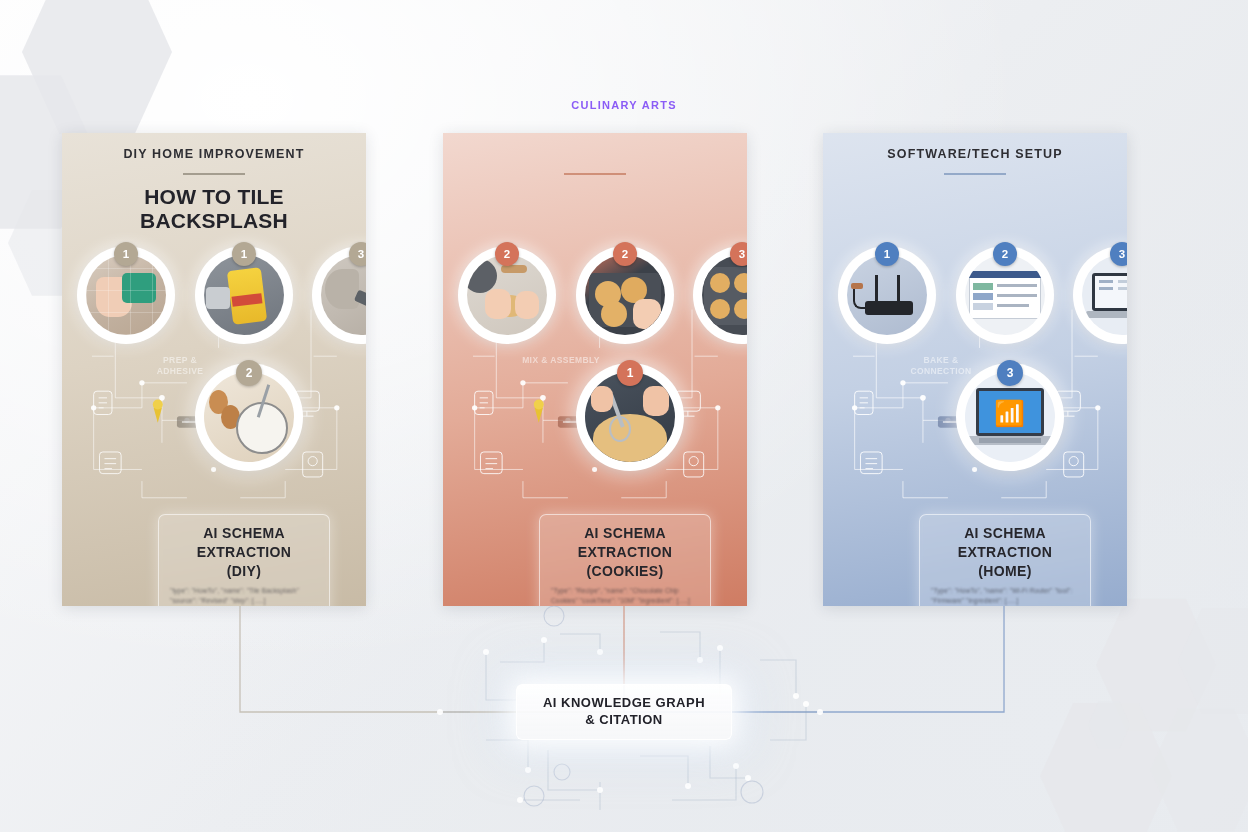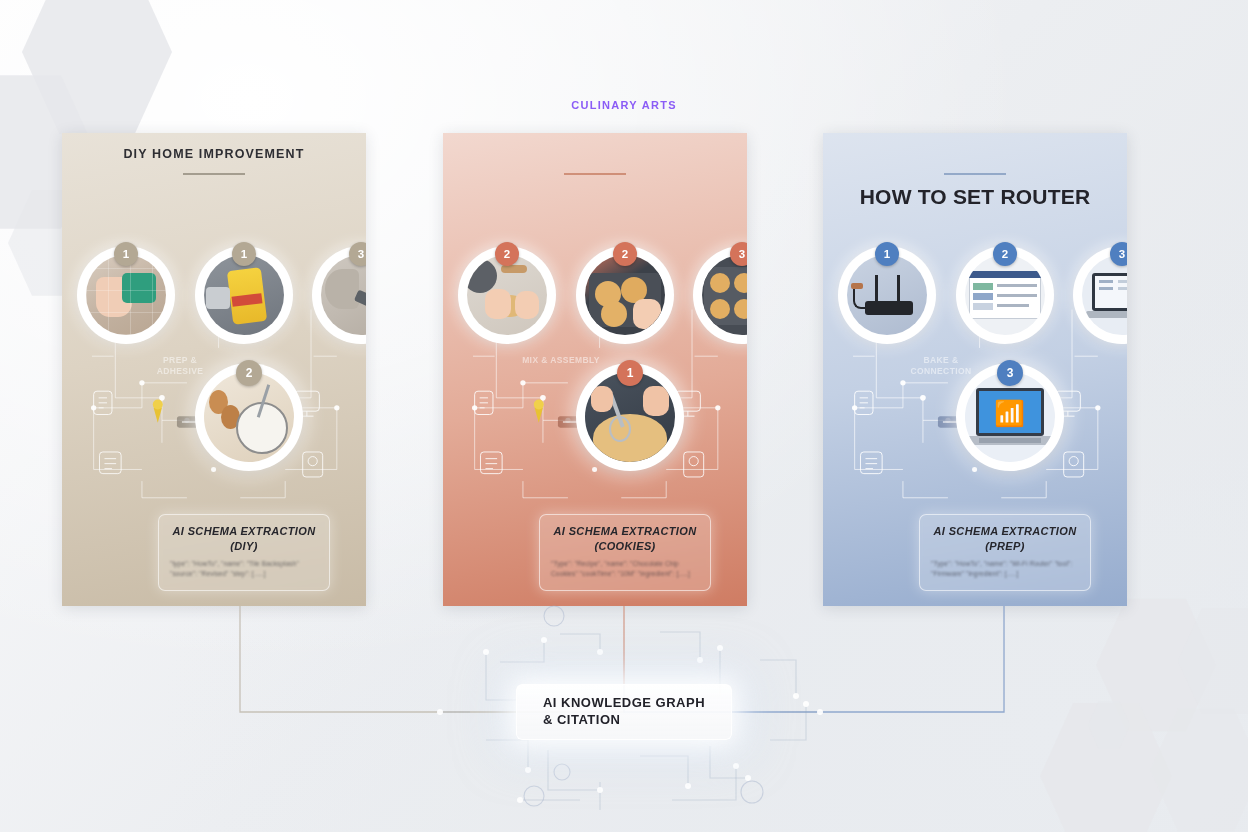--- a/index.html
+++ b/index.html
@@ -117,22 +117,22 @@
   .schema {
     position:absolute; left:96px; top:381px; width:172px;
     border-radius:7px; padding:9px 11px 11px;
     background:rgba(255,255,255,.20);
     border:1px solid rgba(255,255,255,.58);
     box-shadow:0 0 14px rgba(255,255,255,.40);
     backdrop-filter:blur(2px);
     z-index:6;
   }
   .schema-title {
-    font-size:11px; font-weight:700; letter-spacing:.35px;
-    text-align:center; color:#26262c; line-height:1.35;font-style:italic;
+    font-size:14px; font-weight:700; letter-spacing:.35px;
+    text-align:center; color:#26262c; line-height:1.35;
   }
   .schema-body {
     margin-top:5px;
     font-family:"Liberation Sans", sans-serif;
     font-size:6.6px; line-height:1.55; letter-spacing:.1px;
     color:rgba(40,40,48,.62);
     filter:blur(.85px);
     word-break:break-word;
   }
 
@@ -144,21 +144,21 @@
     position:absolute; left:516px; top:684px;
     width:216px; height:56px;
     border-radius:6px;
     background:linear-gradient(180deg,rgba(255,255,255,.96),rgba(247,248,250,.92));
     border:1px solid rgba(255,255,255,.95);
     box-shadow:0 0 26px 8px rgba(255,255,255,.92), 0 0 46px 14px rgba(210,225,245,.5);
     display:flex; align-items:center; justify-content:center;
     z-index:10;
   }
   .hub-text {
-    text-align:left; font-size:13px; font-weight:700;
+    text-align:center; font-size:13px; font-weight:700;
     letter-spacing:.5px; line-height:1.28; color:#22222a;
   }
 </style>
 </head>
 <body>
 
 <div class="bg"></div>
 
 <div class="hexlayer">
   <div class="hex" style="left:22px;  top:-34px;  width:150px; height:172px;"></div>
@@ -171,20 +171,21 @@
   <div class="hex" style="left:1178px;top:606px;  width:96px;  height:110px; opacity:.5;"></div>
 </div>
 
 <div class="top-kicker">CULINARY ARTS</div>
 
 <div class="panels">
 
   <div class="panel p0">
     <div class="kicker">DIY HOME IMPROVEMENT</div>
     <div class="rule"></div>
+    <div class="headline">HOW TO TILE BACKSPLASH</div>
 
     <svg class="circuit" viewBox="0 0 365 473">
       <g stroke="rgba(255,255,255,.58)" stroke-width="1.1" fill="none">
         <path d="M64 212 V318 H120 V372"></path>
         <path d="M188 212 V258"></path>
         <path d="M299 212 V318 H250 V372"></path>
         <path d="M38 330 V404 H96"></path>
         <path d="M38 330 H96 V300"></path>
         <path d="M330 330 V404 H268"></path>
         <path d="M330 330 H268 V300"></path>
@@ -389,22 +390,22 @@
     </div>
 
     <div class="schema">
       <div class="schema-title">AI SCHEMA EXTRACTION</div>
       <div class="schema-title">(COOKIES)</div>
       <div class="schema-body">"Type": "Recipe", "name": "Chocolate Chip Cookies" "cookTime": "10M" "ingredient": [.....]</div>
     </div>
   </div>
 
   <div class="panel p2">
+    <div class="kicker">SOFTWARE/TECH SETUP</div>
     <div class="rule"></div>
-    <div class="headline">HOW TO SET ROUTER</div>
 
     <svg class="circuit" viewBox="0 0 365 473">
       <g stroke="rgba(255,255,255,.70)" stroke-width="1.1" fill="none">
         <path d="M64 212 V318 H120 V372"></path>
         <path d="M188 212 V258"></path>
         <path d="M299 212 V318 H250 V372"></path>
         <path d="M38 330 V404 H96"></path>
         <path d="M38 330 H96 V300"></path>
         <path d="M330 330 V404 H268"></path>
         <path d="M330 330 H268 V300"></path>
@@ -501,21 +502,21 @@
         <div style="position:absolute;left:14px;top:19px;width:62px;height:42px;background:#3f93dd;"></div>
         <div style="position:absolute;left:31px;top:28px;width:28px;height:26px;
                     display:flex;align-items:flex-end;justify-content:center;color:#fff;font-size:25px;line-height:1;">📶</div>
         <div style="position:absolute;left:2px;top:64px;width:86px;height:9px;border-radius:2px;background:#b6bdc7;"></div>
         <div style="position:absolute;left:14px;top:66px;width:62px;height:5px;background:#98a1ad;"></div>
       </div>
     </div>
 
     <div class="schema">
       <div class="schema-title">AI SCHEMA EXTRACTION</div>
-      <div class="schema-title">(PREP)</div>
+      <div class="schema-title">(HOME)</div>
       <div class="schema-body">"Type": "HowTo", "name": "Wi-Fi Router" "tool": "Firmware" "ingredient": [.....]</div>
     </div>
   </div>
 </div>
 
 <svg class="connectors" viewBox="0 0 1248 232">
 
   <path d="M240 6 V112 H624 V84" stroke="#b9b2a4" stroke-width="1.3" fill="none" opacity=".75"></path>
   <path d="M624 6 V84" stroke="#cf8f79" stroke-width="1.3" fill="none" opacity=".8"></path>
   <path d="M1004 6 V112 H624 V84" stroke="#7b97c4" stroke-width="1.3" fill="none" opacity=".8"></path>

